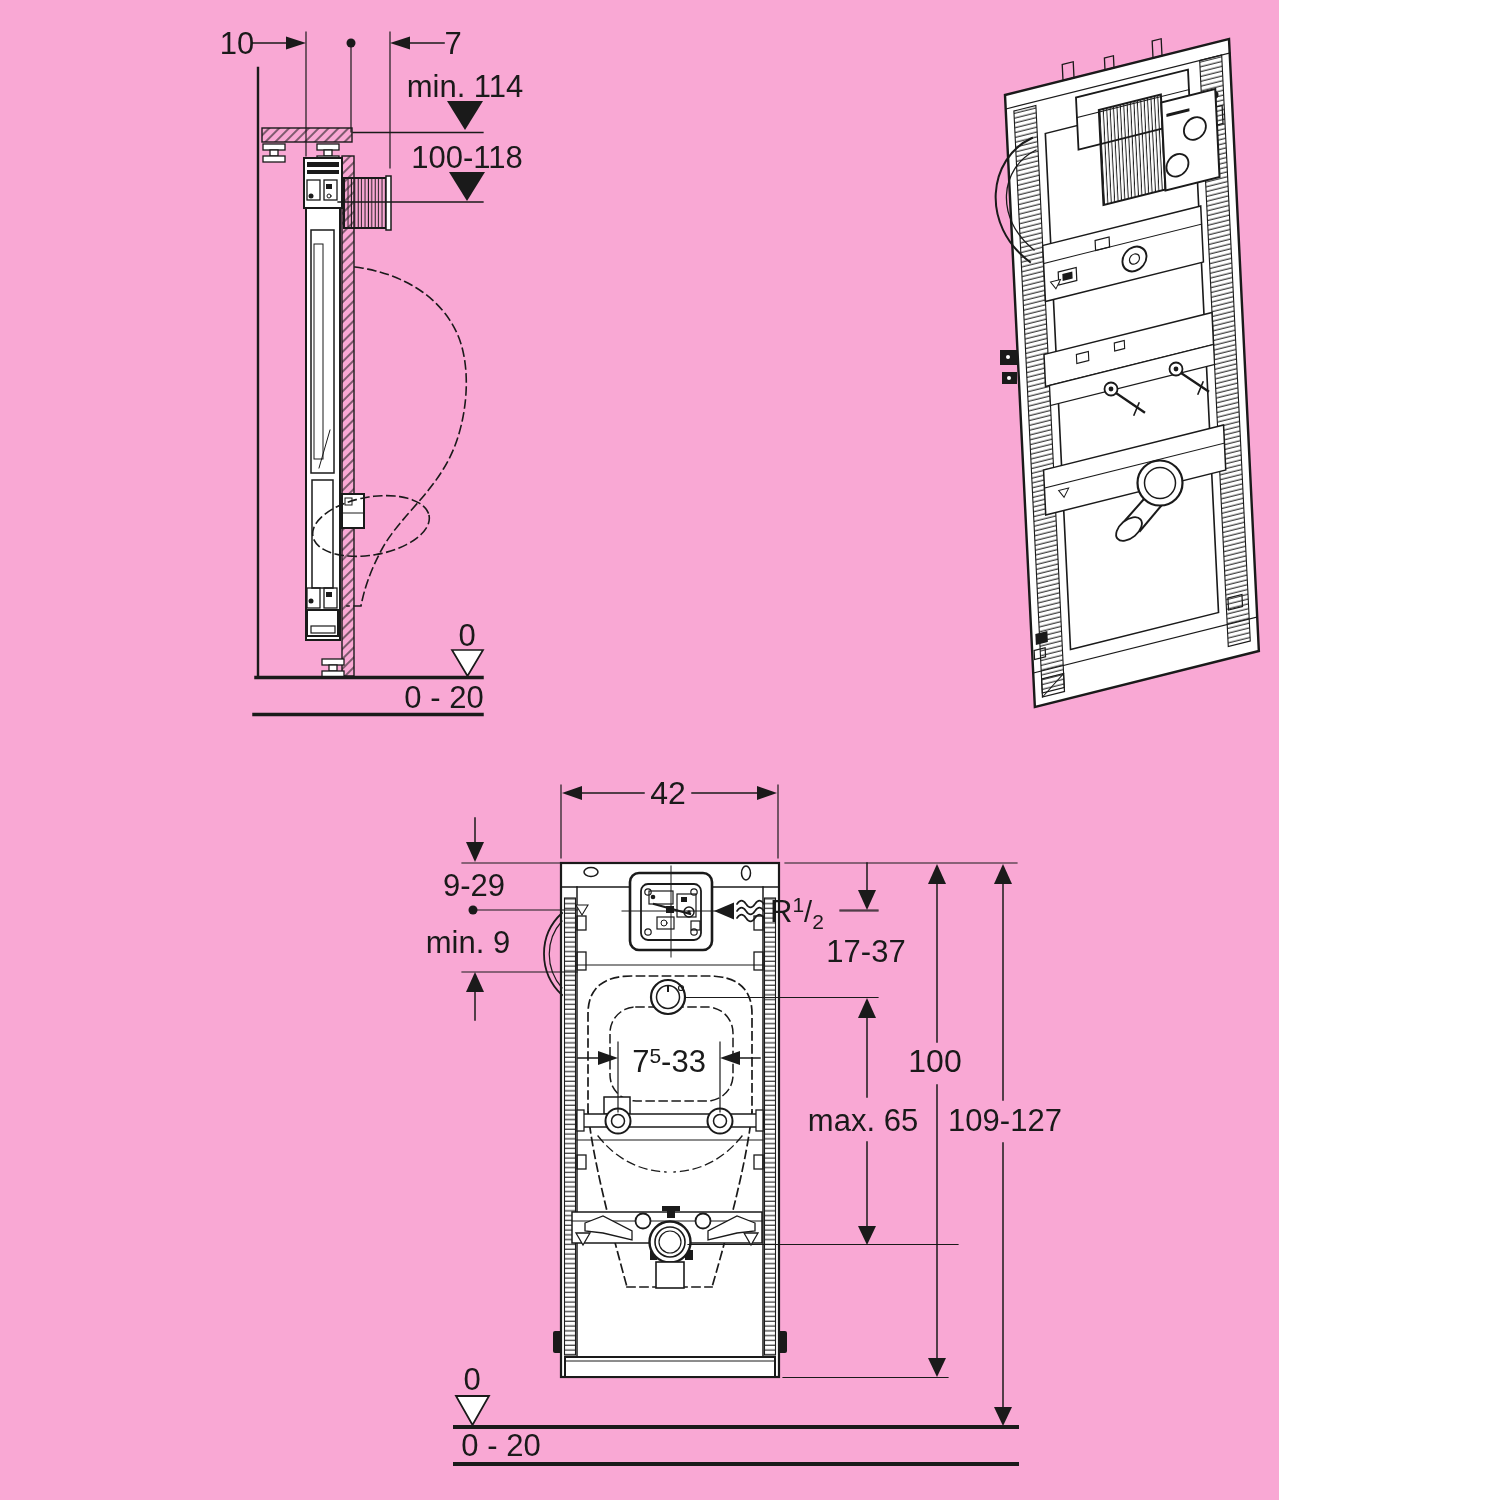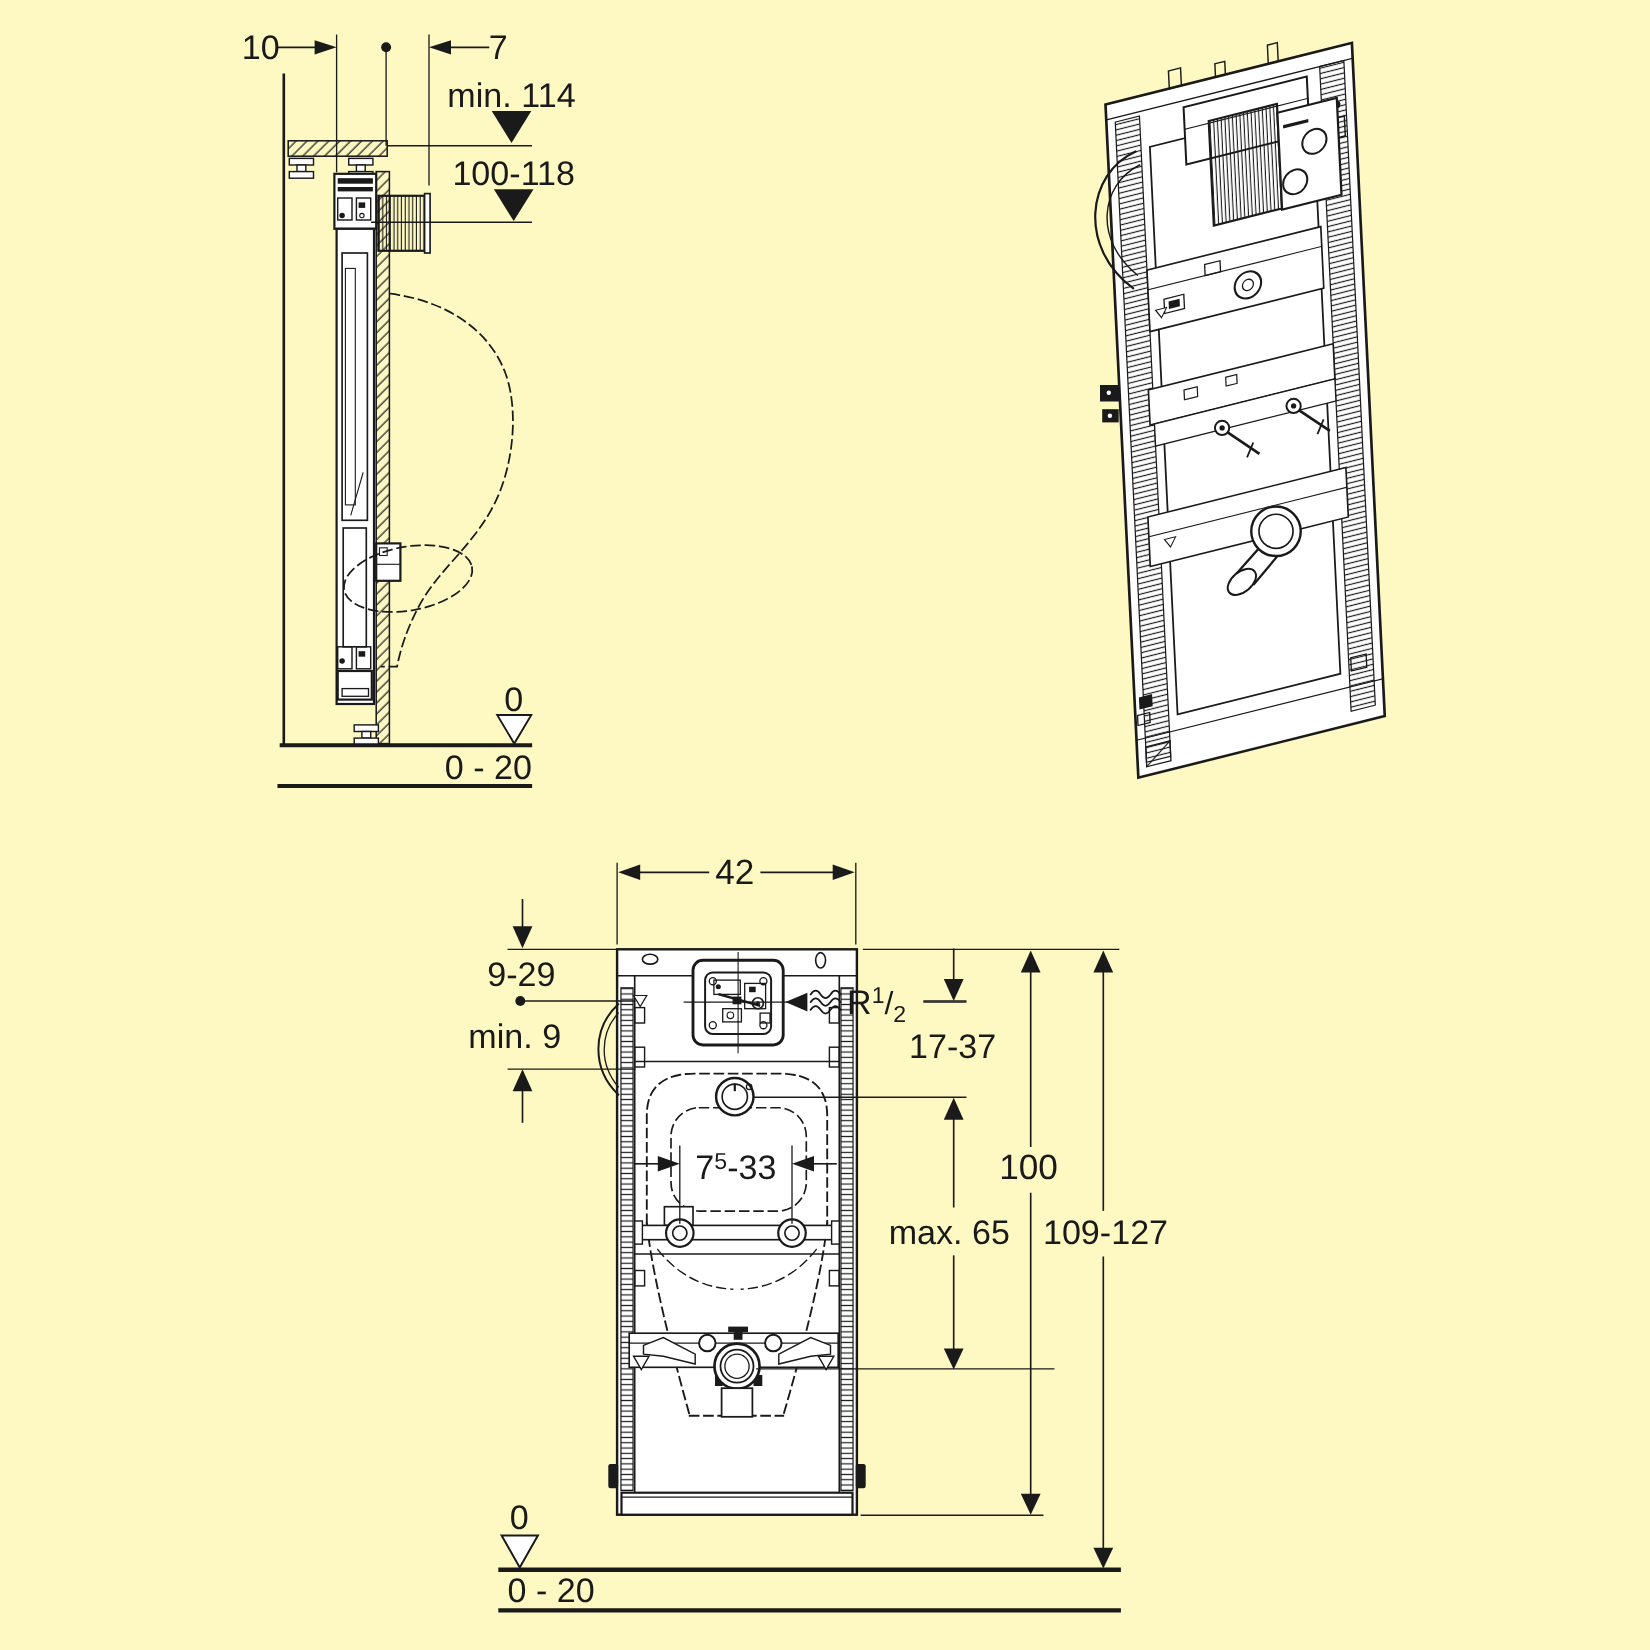--- a/index.html
+++ b/index.html
@@ -1,16 +1,16 @@
 <!DOCTYPE html>
 <html><head>
 <meta charset="utf-8">
 <style>
   html,body{margin:0;padding:0;background:#ffffff;}
-  .stage{width:1500px;height:1500px;background:#fef9c3;position:relative;overflow:hidden;}
+  .stage{width:1279px;height:1500px;background:#f9a8d4;position:relative;overflow:hidden;}
   svg{display:block;}
   .dim{font-family:"Liberation Sans","DejaVu Sans",sans-serif;fill:#1a1a1a;stroke:none;}
 </style>
 </head>
 <body>
 
 <div class="stage">
 <svg width="1500" height="1500" viewBox="0 0 1500 1500" xmlns="http://www.w3.org/2000/svg">
   <defs>
     <pattern id="hatch" patternUnits="userSpaceOnUse" width="7" height="7" patternTransform="rotate(45)">

